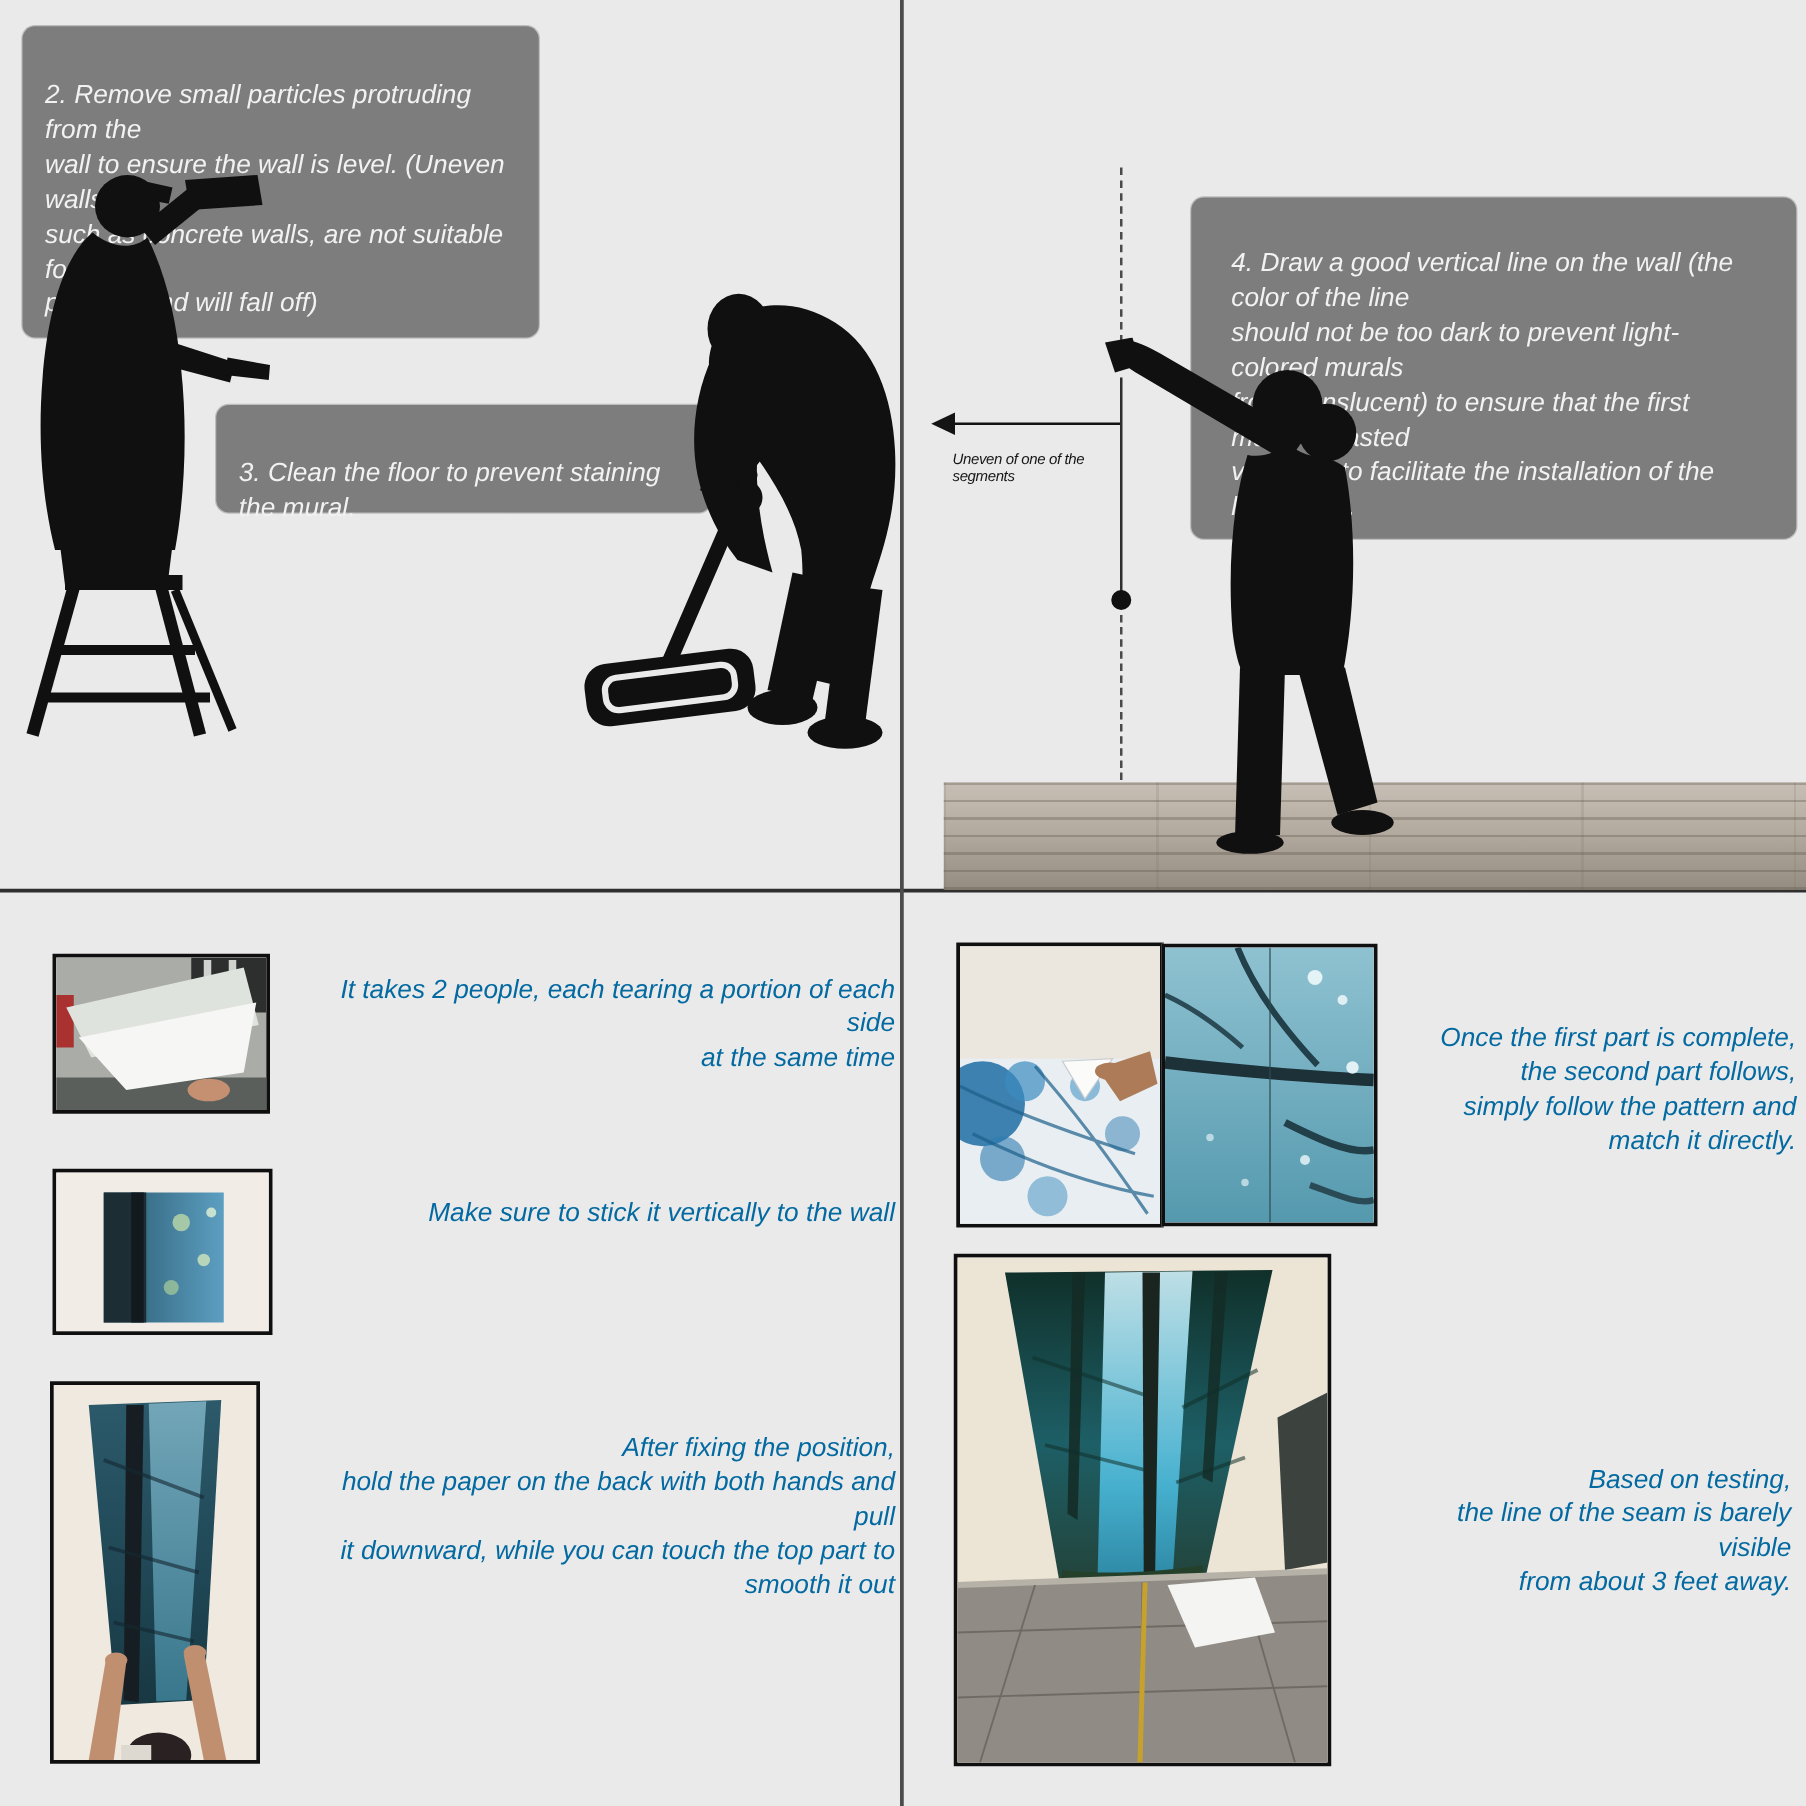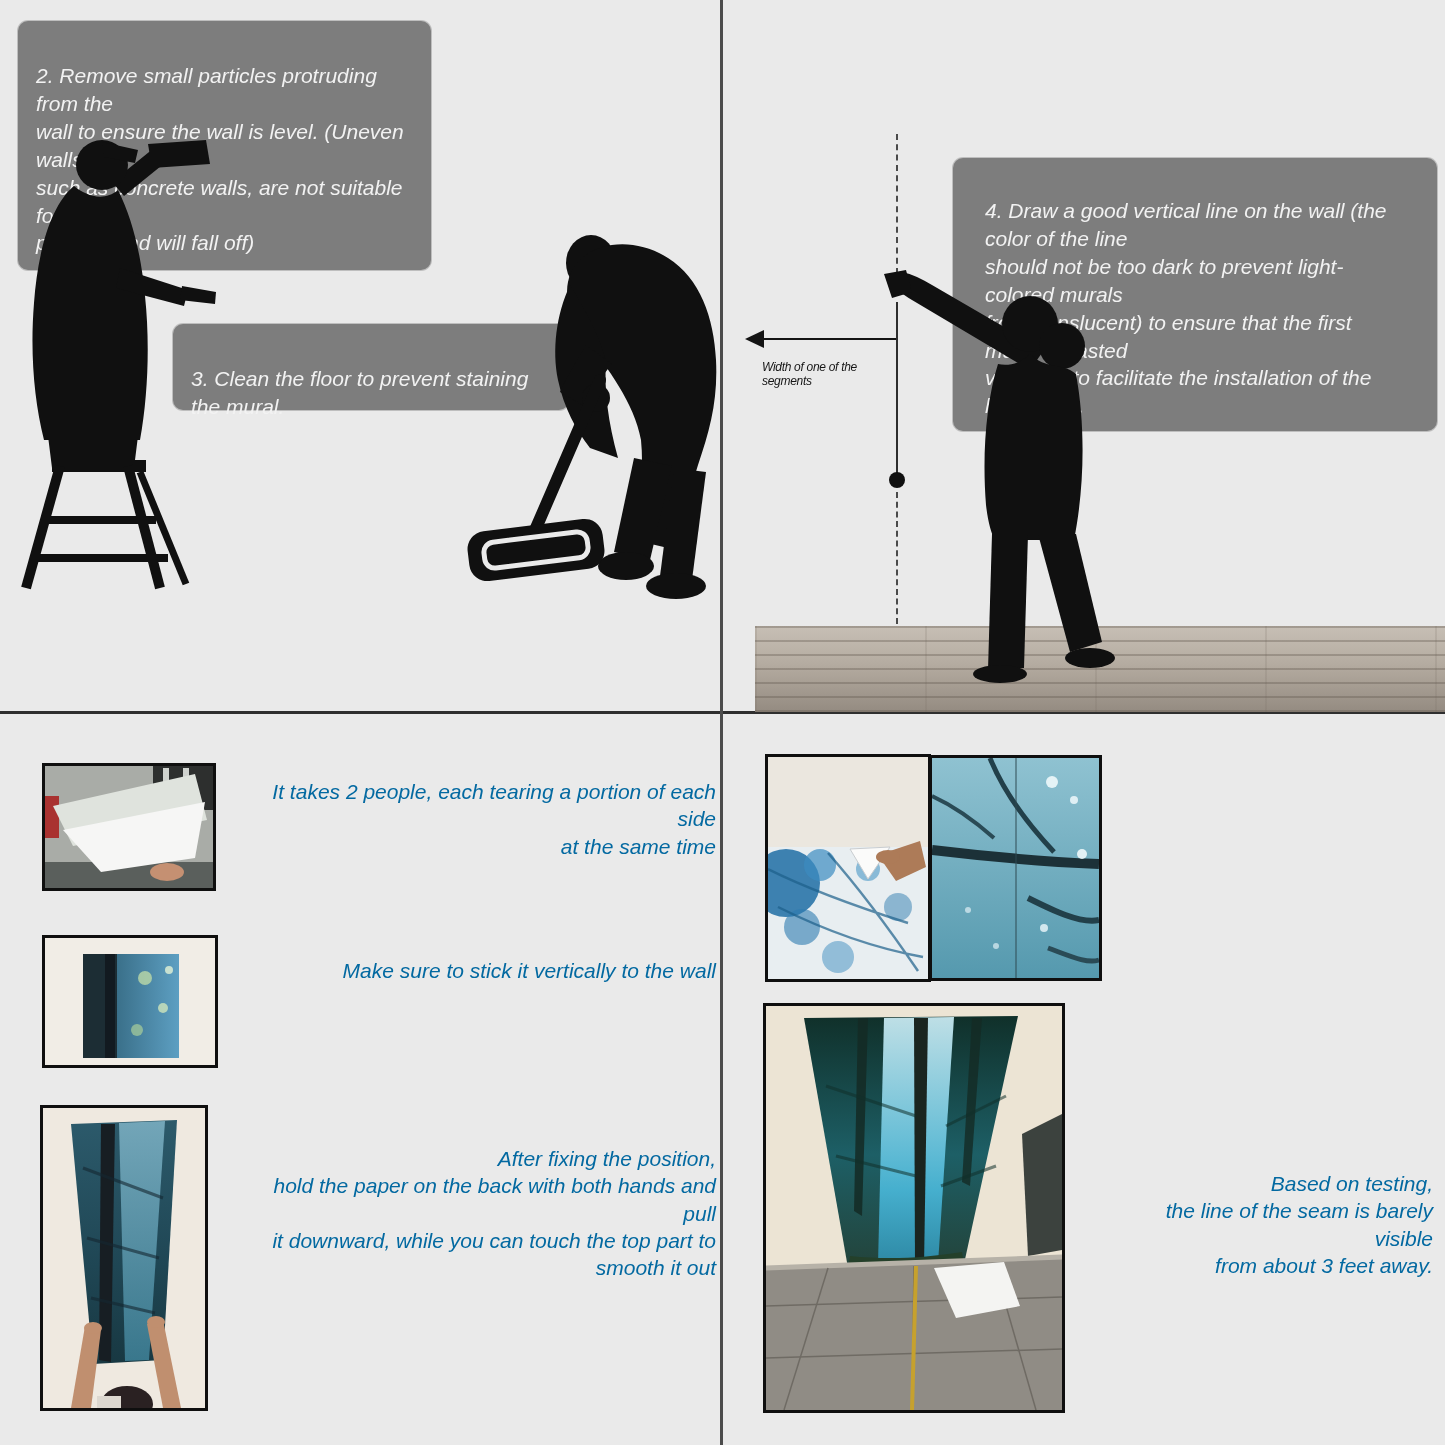--- a/index.html
+++ b/index.html
@@ -100,21 +100,21 @@
 
   <div class="abs wood-floor" style="left:755px;top:626px;width:690px;height:86px;"></div>
 
   <div class="abs dash-v" style="left:896px;top:134px;height:140px;"></div>
   <div class="abs solid-v" style="left:896px;top:302px;height:172px;"></div>
   <div class="abs plumb-dot" style="left:889px;top:472px;"></div>
   <div class="abs dash-v" style="left:896px;top:492px;height:132px;"></div>
 
   <div class="abs arrow-head" style="left:745px;top:330px;"></div>
   <div class="abs arrow-line" style="left:760px;top:338px;width:136px;"></div>
-  <div class="abs width-label" style="left:762px;top:360px;width:140px;">Width of one of the segments</div>
+  <div class="abs width-label" style="left:762px;top:360px;width:140px;">Uneven of one of the segments</div>
 
   <svg class="abs sil" style="left:878px;top:270px;" width="262" height="415" viewBox="0 0 262 415">
     <g fill="#101010">
       <path d="M152,100 L34,30 C24,24 14,17 12,10 L24,2 C34,4 44,9 54,15 L166,80 Z"></path>
       <path d="M6,4 L28,0 L34,22 L14,28 Z"></path>
       <circle cx="152" cy="54" r="28"></circle>
       <circle cx="184" cy="76" r="23"></circle>
       <path d="M120,94 C108,132 104,185 108,235 C110,252 113,263 117,270 L196,270 C206,220 208,158 198,104 C184,92 168,100 152,84 C142,94 130,96 120,94 Z"></path>
       <path d="M114,264 L150,264 L146,398 L110,400 Z"></path>
       <ellipse cx="122" cy="404" rx="27" ry="9"></ellipse>
@@ -223,20 +223,24 @@
       <path d="M116,190 C138,198 155,206 167,202" stroke="#2a4b56" stroke-width="5" fill="none"></path>
       <circle cx="120" cy="24" r="6" fill="#eef8fb" opacity=".9"></circle>
       <circle cx="142" cy="42" r="4" fill="#eef8fb" opacity=".85"></circle>
       <circle cx="150" cy="96" r="5" fill="#eef8fb" opacity=".9"></circle>
       <circle cx="112" cy="170" r="4" fill="#eef8fb" opacity=".8"></circle>
       <circle cx="36" cy="152" r="3" fill="#dff0f5" opacity=".7"></circle>
       <circle cx="64" cy="188" r="3" fill="#dff0f5" opacity=".7"></circle>
       <line x1="84" y1="0" x2="84" y2="220" stroke="#2e4a52" stroke-width="1.5" opacity=".65"></line>
     </svg>
   </div>
+  <div class="abs caption" style="left:1137px;top:817px;width:300px;">Once the first part is complete,
+the second part follows,
+simply follow the pattern and
+match it directly.</div>
 
   <div class="abs photo" style="left:763px;top:1003px;">
     <svg width="296" height="404" viewBox="0 0 296 404">
       <defs>
         <linearGradient id="pg6" x1="0" y1="0" x2="0" y2="1">
           <stop offset="0" stop-color="#10302a"></stop>
             <stop offset=".55" stop-color="#1d5f66"></stop>
             <stop offset="1" stop-color="#23433a"></stop>
         </linearGradient>
         <linearGradient id="pg6b" x1="0" y1="0" x2="0" y2="1">

